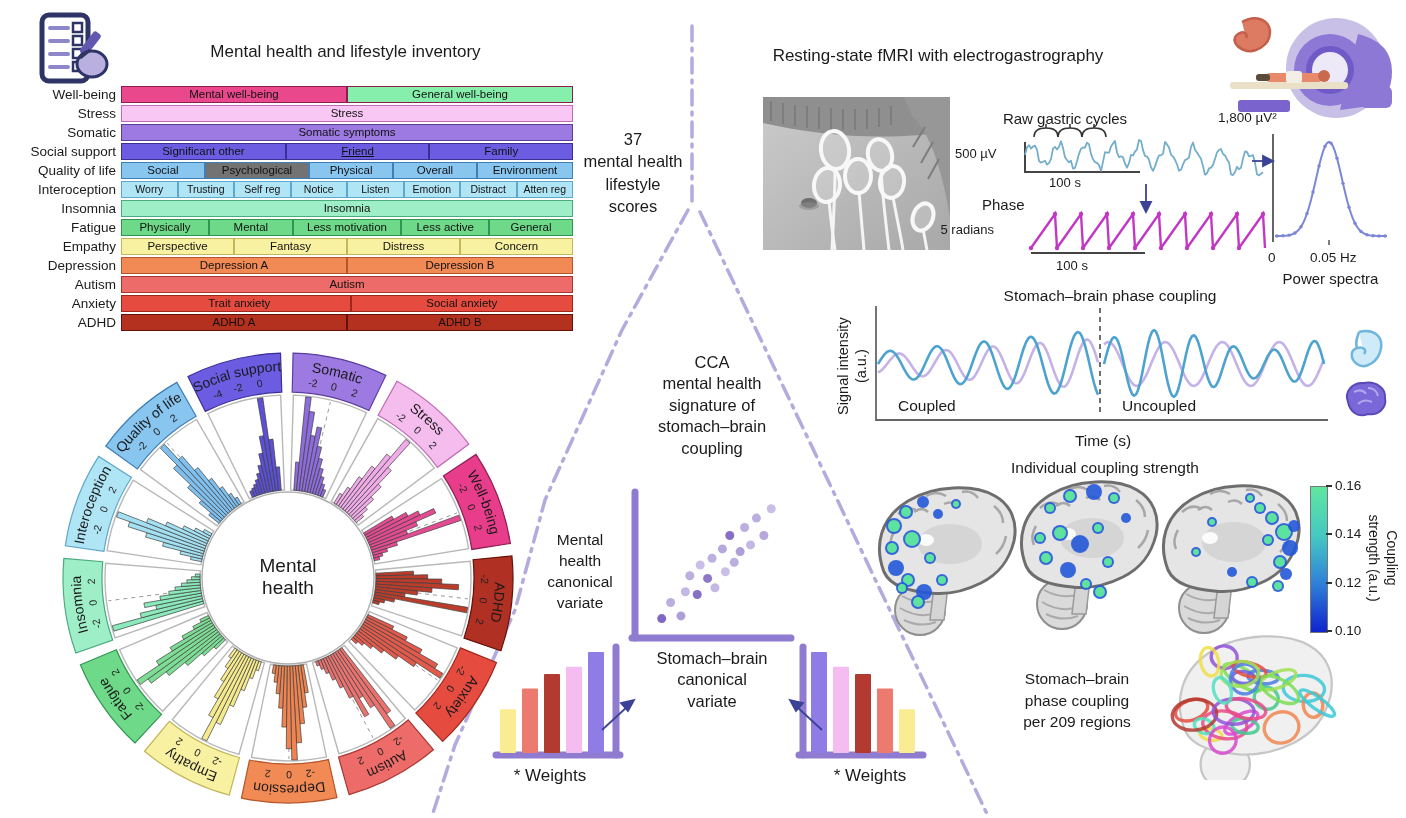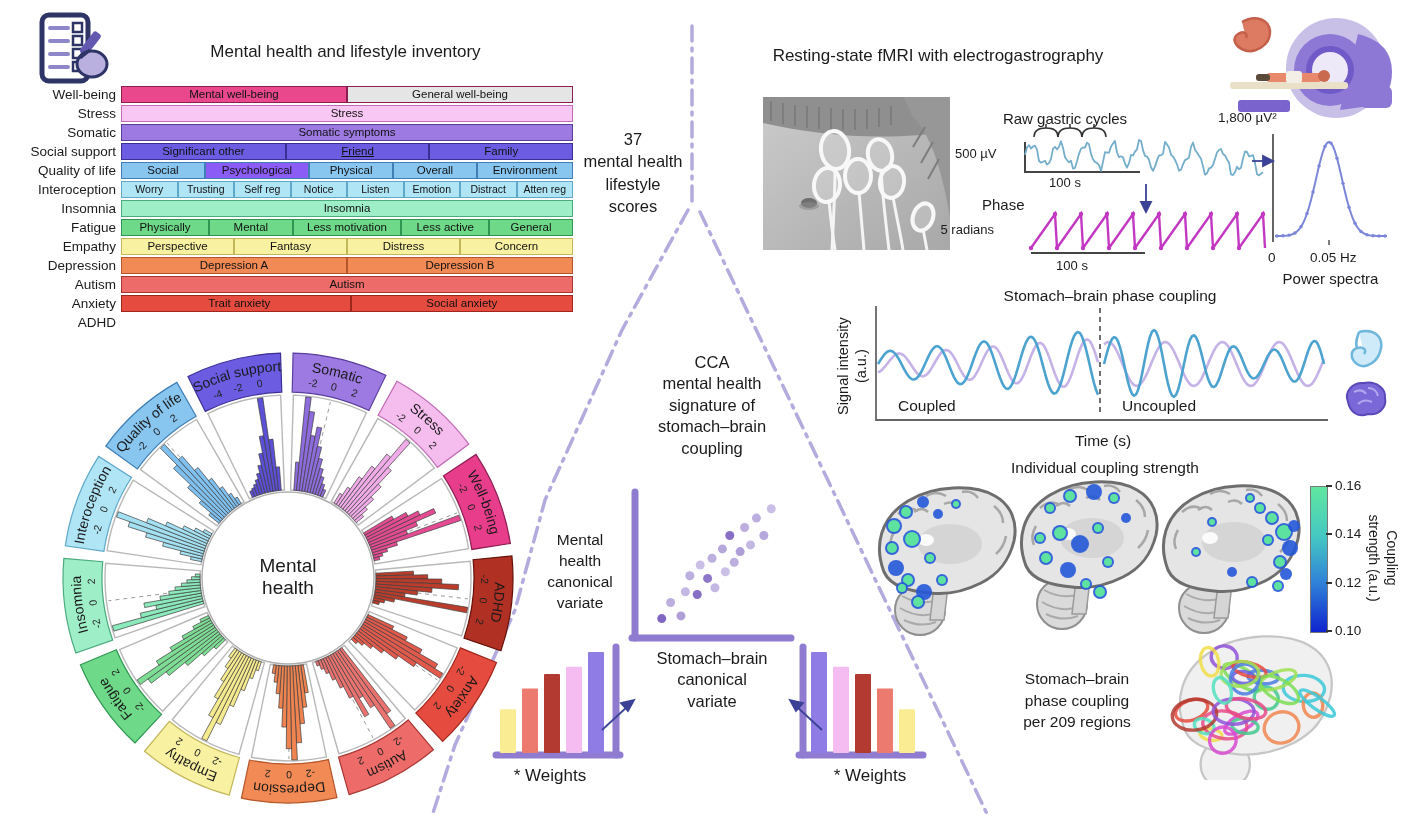--- a/index.html
+++ b/index.html
@@ -45,21 +45,21 @@
     </g>
   </svg>
 
   <div class="abs ctr" style="left:118px;top:42px;width:455px;font-size:17px">Mental health and lifestyle inventory</div>
 
   <div class="abs" id="inv-table" style="left:6px;top:86px;width:567px">
       <div class="inv-row">
         <div class="inv-label">Well-being</div>
         <div class="inv-cells">
           <div class="inv-cell" style="background: rgb(233, 73, 140); border-color: rgb(140, 29, 82); flex: 1 1 0%;">Mental well-being</div>
-          <div class="inv-cell" style="background: #e5e5e5; border-color: rgb(140, 29, 82); flex: 1 1 0%;">General well-being</div>
+          <div class="inv-cell" style="background: #86efac; border-color: rgb(140, 29, 82); flex: 1 1 0%;">General well-being</div>
         </div>
       </div>
       <div class="inv-row">
         <div class="inv-label">Stress</div>
         <div class="inv-cells">
           <div class="inv-cell" style="background: rgb(249, 199, 243); border-color: rgb(192, 108, 180); flex: 1 1 0%;">Stress</div>
         </div>
       </div>
       <div class="inv-row">
         <div class="inv-label">Somatic</div>
@@ -72,21 +72,21 @@
         <div class="inv-cells">
           <div class="inv-cell" style="background: rgb(107, 92, 226); border-color: rgb(59, 47, 148); flex: 1.15 1 0%;">Significant other</div>
           <div class="inv-cell" style="background: rgb(107, 92, 226); border-color: rgb(59, 47, 148); flex: 1 1 0%; text-decoration: underline;">Friend</div>
           <div class="inv-cell" style="background: rgb(107, 92, 226); border-color: rgb(59, 47, 148); flex: 1 1 0%;">Family</div>
         </div>
       </div>
       <div class="inv-row">
         <div class="inv-label">Quality of life</div>
         <div class="inv-cells">
           <div class="inv-cell" style="background: rgb(136, 198, 240); border-color: rgb(63, 127, 181); flex: 1 1 0%;">Social</div>
-          <div class="inv-cell" style="background: #8b5cf6; border-color: rgb(63, 127, 181); flex: 1.25 1 0%;">Psychological</div>
+          <div class="inv-cell" style="background: #737373; border-color: rgb(63, 127, 181); flex: 1.25 1 0%;">Psychological</div>
           <div class="inv-cell" style="background: rgb(136, 198, 240); border-color: rgb(63, 127, 181); flex: 1 1 0%;">Physical</div>
           <div class="inv-cell" style="background: rgb(136, 198, 240); border-color: rgb(63, 127, 181); flex: 1 1 0%;">Overall</div>
           <div class="inv-cell" style="background: rgb(136, 198, 240); border-color: rgb(63, 127, 181); flex: 1.15 1 0%;">Environment</div>
         </div>
       </div>
       <div class="inv-row">
         <div class="inv-label">Interoception</div>
         <div class="inv-cells">
           <div class="inv-cell" style="background: rgb(176, 229, 246); border-color: rgb(95, 168, 201); flex: 1 1 0%; font-size: 10.5px;">Worry</div>
           <div class="inv-cell" style="background: rgb(176, 229, 246); border-color: rgb(95, 168, 201); flex: 1 1 0%; font-size: 10.5px;">Trusting</div>
@@ -138,20 +138,24 @@
       </div>
       <div class="inv-row">
         <div class="inv-label">Anxiety</div>
         <div class="inv-cells">
           <div class="inv-cell" style="background: rgb(229, 75, 62); border-color: rgb(158, 38, 28); flex: 1 1 0%; padding-left: 7px;">Trait anxiety</div>
           <div class="inv-cell" style="background: rgb(229, 75, 62); border-color: rgb(158, 38, 28); flex: 1 1 0%;">Social anxiety</div>
         </div>
       </div>
       <div class="inv-row">
         <div class="inv-label">ADHD</div>
+        <div class="inv-cells">
+          <div class="inv-cell" style="background: rgb(180, 48, 31); border-color: rgb(100, 17, 9); flex: 1 1 0%;">ADHD A</div>
+          <div class="inv-cell" style="background: rgb(180, 48, 31); border-color: rgb(100, 17, 9); flex: 1 1 0%;">ADHD B</div>
+        </div>
       </div>
     </div>
 
   <svg class="abs" style="left:0;top:0;pointer-events:none" width="1406" height="818">
     <g stroke="#B3ABDD" stroke-width="3.5" stroke-linecap="round" fill="none" stroke-dasharray="15 7 3 7">
       <line x1="692" y1="26" x2="692" y2="203"></line>
       <path d="M688,210 L622,330 L545,500 L515,610 L455,745 L432,816"></path>
       <path d="M700,212 L988,816"></path>
     </g>
   </svg>

